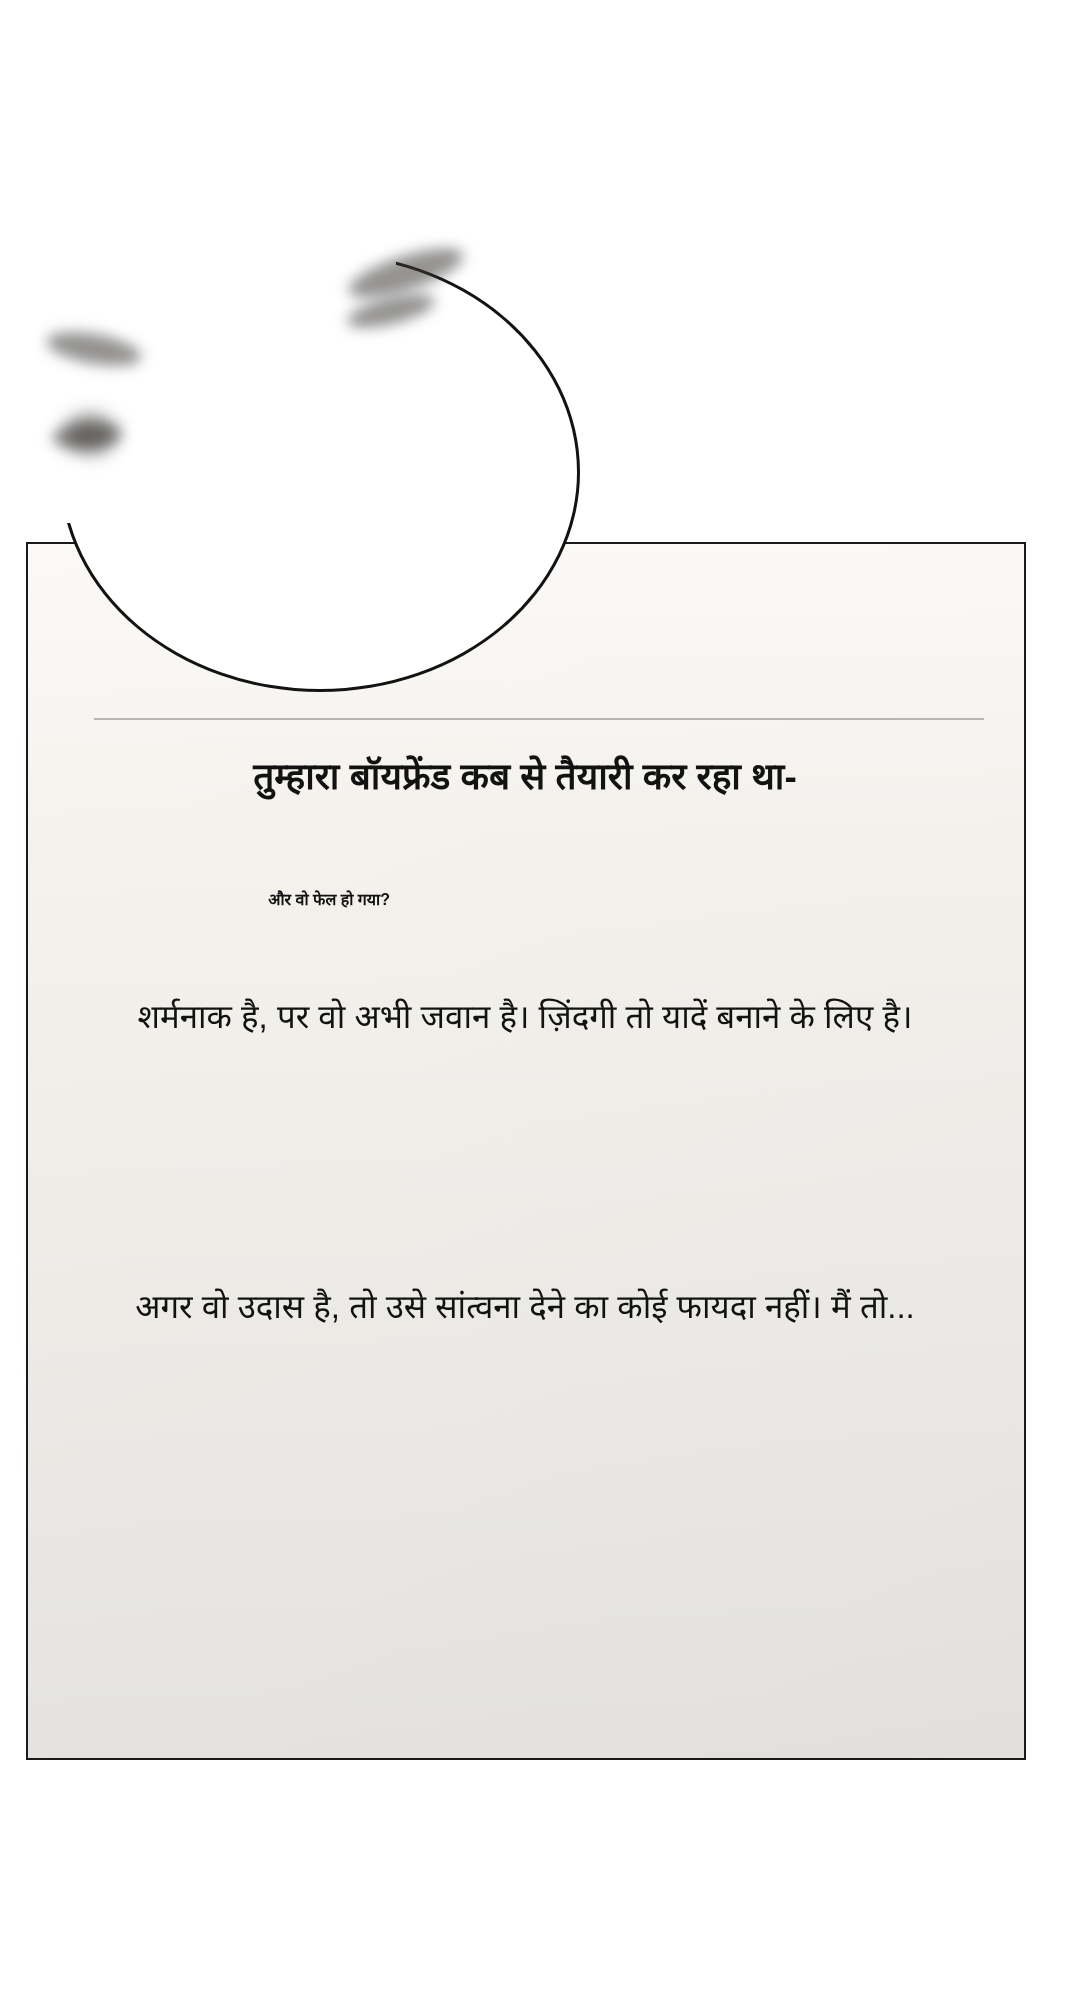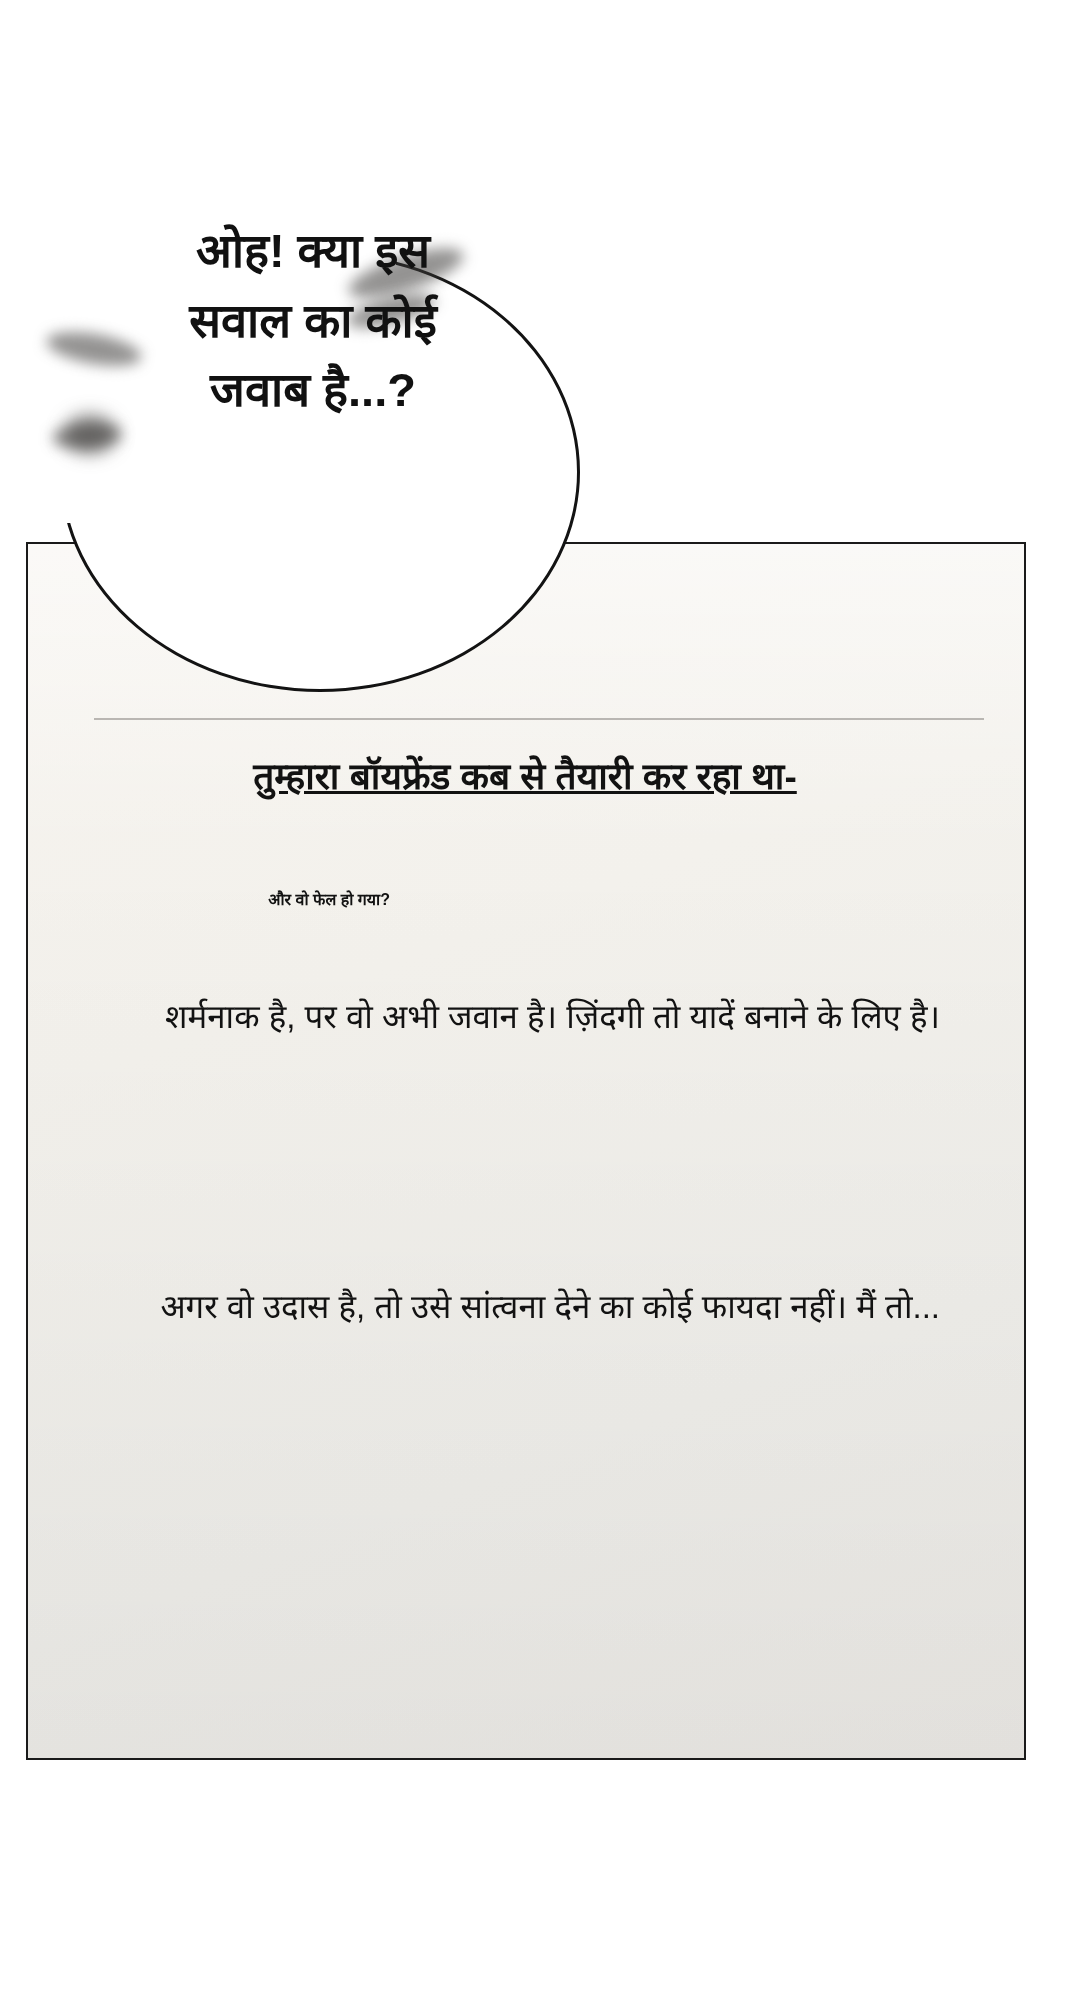--- a/index.html
+++ b/index.html
@@ -142,31 +142,30 @@
     height: 28px;
     border-radius: 50%;
     background: rgba(190,170,160,0.30);
   }
 
   
   .line {
     position: absolute;
     color: #121212;
     font-family: "Liberation Sans", sans-serif;
-    text-align: right;
+    text-align: center;
   }
   #line-1 {
     left: 60px;
     top: 752px;
     width: 930px;
     font-size: 37px;
     font-weight: 700;
     line-height: 1.35;
     text-align: center;
-    text-decoration: underline;
   }
   #line-2 {
     left: 60px;
     top: 890px;
     width: 330px;
     font-size: 16px;
     font-weight: 700;
     line-height: 1.3;
     text-align: right;
   }
@@ -205,21 +204,18 @@
   <div id="bubble-ellipse"></div>
   <div id="bubble-mask"></div>
   <div id="bubble-mask2"></div>
 
   <div class="smudge" id="smudge-a"></div>
   <div class="smudge" id="smudge-b"></div>
   <div class="smudge" id="smudge-c"></div>
   <div class="smudge" id="smudge-d"></div>
   <div class="smudge" id="smudge-e"></div>
 
-  <div id="bubble-text">ओह! क्या इस
-सवाल का कोई
-जवाब है...?</div>
 </div>
 
 <div class="line" id="line-1">तुम्हारा बॉयफ्रेंड कब से तैयारी कर रहा था-</div>
 <div class="line" id="line-2">और वो फेल हो गया?</div>
 <div class="line" id="line-3">शर्मनाक है, पर वो अभी जवान है। ज़िंदगी तो यादें बनाने के लिए है।</div>
 <div class="line" id="line-4">अगर वो उदास है, तो उसे सांत्वना देने का कोई फायदा नहीं। मैं तो...</div>
 
 </body></html>

